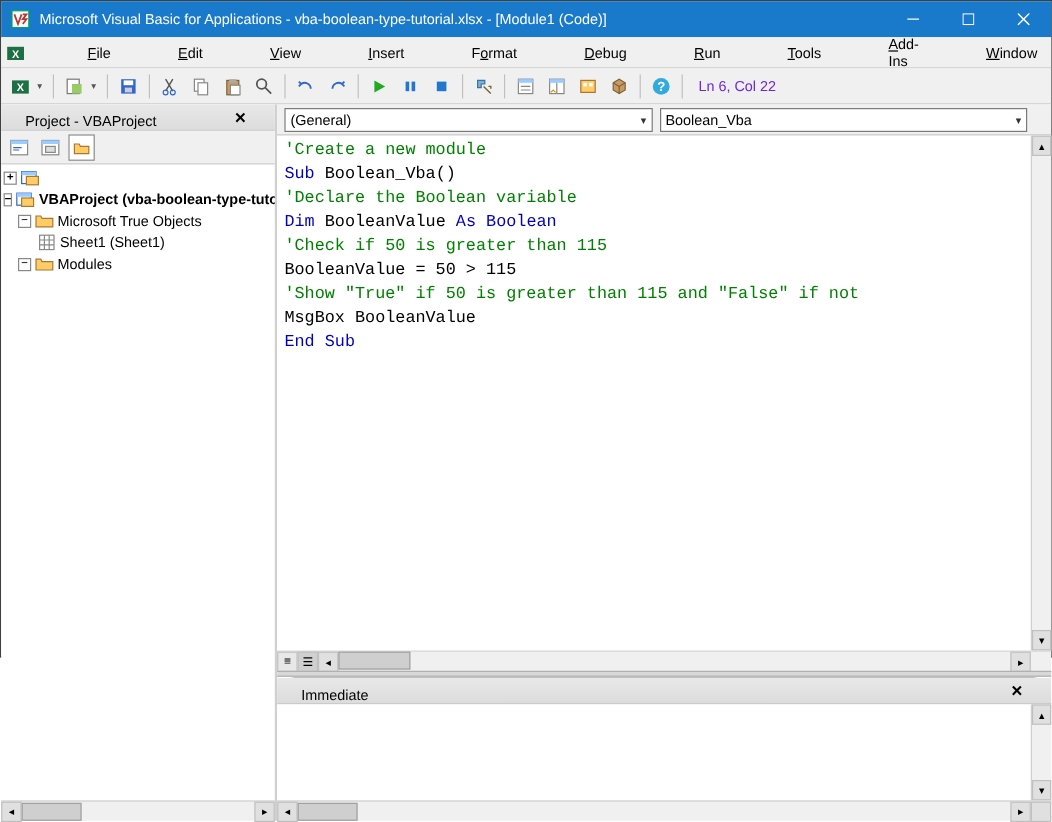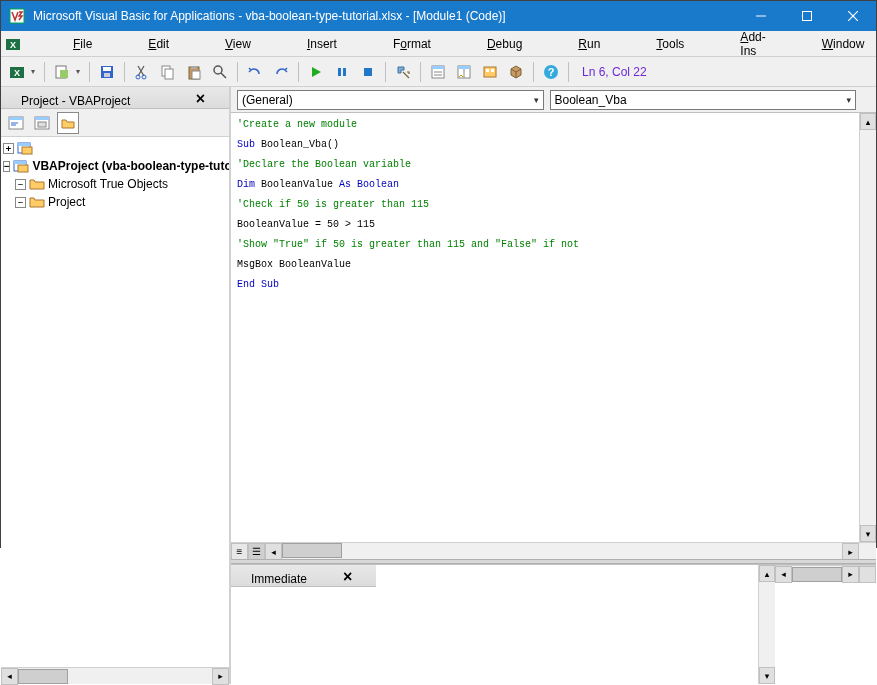--- a/index.html
+++ b/index.html
@@ -36,30 +36,30 @@
 .tree-row.ind2 { padding-left: 30px; }
 .sb-h { height: 17px; background: #f0f0f0; border-top: 1px solid #d0d0d0; display: flex; align-items: center; }
 .sb-h .arrow { width: 17px; height: 17px; background: #e0e0e0; border: 1px solid #c0c0c0; font-size: 9px; display: flex; align-items: center; justify-content: center; }
 .sb-h .track { flex: 1; }
 .sb-h .thumb { width: 50px; height: 15px; background: #cfcfcf; border: 1px solid #a0a0a0; margin: 0; }
 .right-pane { flex: 1; display: flex; flex-direction: column; }
 .code-header { height: 26px; display: flex; gap: 6px; padding: 3px 20px 3px 6px; background: #f0f0f0; border-bottom: 1px solid #c0c0c0; }
 .code-header select, .code-header .combo { flex: 1; height: 20px; border: 1px solid #7a7a7a; background: #fff; font-size: 12px; padding: 0 4px; display: flex; align-items: center; }
 .combo .arrow { margin-left: auto; font-size: 9px; color: #333; }
 .code-area { flex: 1; display: flex; position: relative; background: #fff; }
-.code-text { flex: 1; padding: 2px 6px; font-family: 'Courier New', monospace; font-size: 10px; line-height: 20px; white-space: pre; overflow: hidden; }
+.code-text { flex: 1; padding: 2px 6px; font-family: 'Courier New', monospace; font-size: 14px; line-height: 20px; white-space: pre; overflow: hidden; }
 .code-text .cmt { color: #008000; }
 .code-text .kw { color: #0000c0; }
 .sb-v { width: 17px; background: #f0f0f0; border-left: 1px solid #d0d0d0; display: flex; flex-direction: column; }
 .sb-v .arrow { height: 17px; background: #e0e0e0; border: 1px solid #c0c0c0; font-size: 9px; display: flex; align-items: center; justify-content: center; }
 .sb-v .track { flex: 1; }
 .code-bottom { height: 17px; display: flex; background: #f0f0f0; border-top: 1px solid #d0d0d0; }
 .code-bottom .viewbtn { width: 17px; height: 17px; border: 1px solid #c0c0c0; background: #e8e8e8; font-size: 10px; display: flex; align-items: center; justify-content: center; }
 .splitter { height: 5px; background: #d8d8d8; border-top: 1px solid #b0b0b0; border-bottom: 1px solid #b0b0b0; cursor: ns-resize; }
-.immediate-pane { height: 120px; display: flex; flex-direction: row; border-top: 1px solid #c0c0c0; }
+.immediate-pane { height: 120px; display: flex; flex-direction: column; border-top: 1px solid #c0c0c0; border-radius: 17px; }
 .immediate-body { flex: 1; display: flex; background: #fff; }
 .immediate-text { flex: 1; }
 .outer-border { border: 1px solid #404040; width: 877px; height: 548px; }
 </style>
 </head>
 <body>
 
 <div class="outer-border">
 <div class="titlebar">
   <span class="app-icon">
@@ -293,28 +293,40 @@
           </div>
       <div class="tree-row ind1">
             <span class="tw">−</span>
             <span class="ico">
               <svg width="16" height="14">
                 <path d="M1 3 L5 3 L6 5 L15 5 L15 12 L1 12 Z" fill="#fc6" stroke="#a73"></path>
               </svg>
             </span>
             <span>Microsoft True Objects</span>
           </div>
+      <div class="tree-row ind2">
+            <span class="ico">
+              <svg width="16" height="14">
+                <rect x="2" y="1" width="12" height="12" fill="#fff" stroke="#888"></rect>
+                <line x1="2" y1="5" x2="14" y2="5" stroke="#888"></line>
+                <line x1="2" y1="9" x2="14" y2="9" stroke="#888"></line>
+                <line x1="6" y1="1" x2="6" y2="13" stroke="#888"></line>
+                <line x1="10" y1="1" x2="10" y2="13" stroke="#888"></line>
+              </svg>
+            </span>
+            <span>Sheet1 (Sheet1)</span>
+          </div>
       <div class="tree-row ind1">
             <span class="tw">−</span>
             <span class="ico">
               <svg width="16" height="14">
                 <path d="M1 3 L5 3 L6 5 L15 5 L15 12 L1 12 Z" fill="#fc6" stroke="#a73"></path>
               </svg>
             </span>
-            <span>Project</span>
+            <span>Modules</span>
           </div>
     </div>
     <div class="sb-h">
       <div class="arrow">◂</div>
       <div class="thumb"></div>
       <div class="track"></div>
       <div class="arrow">▸</div>
     </div>
   </div>
 

